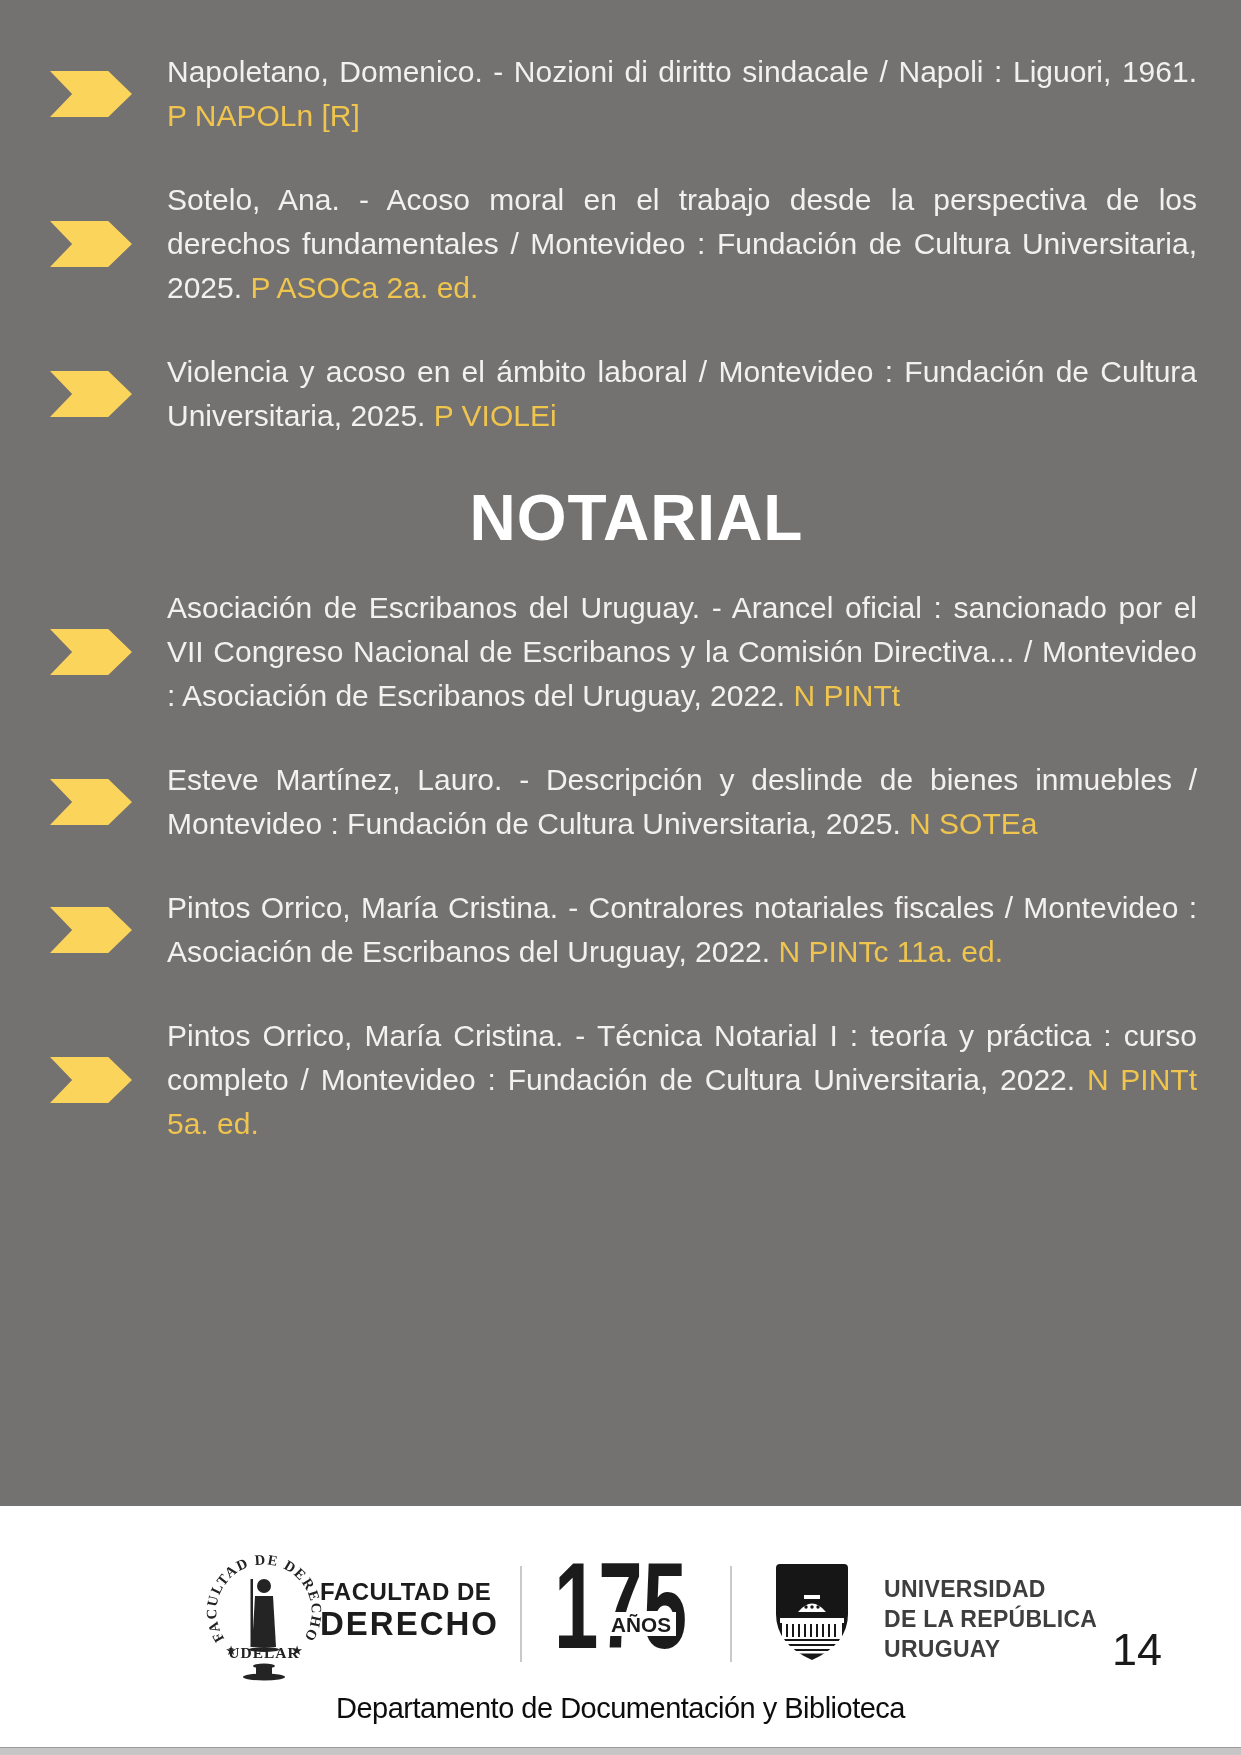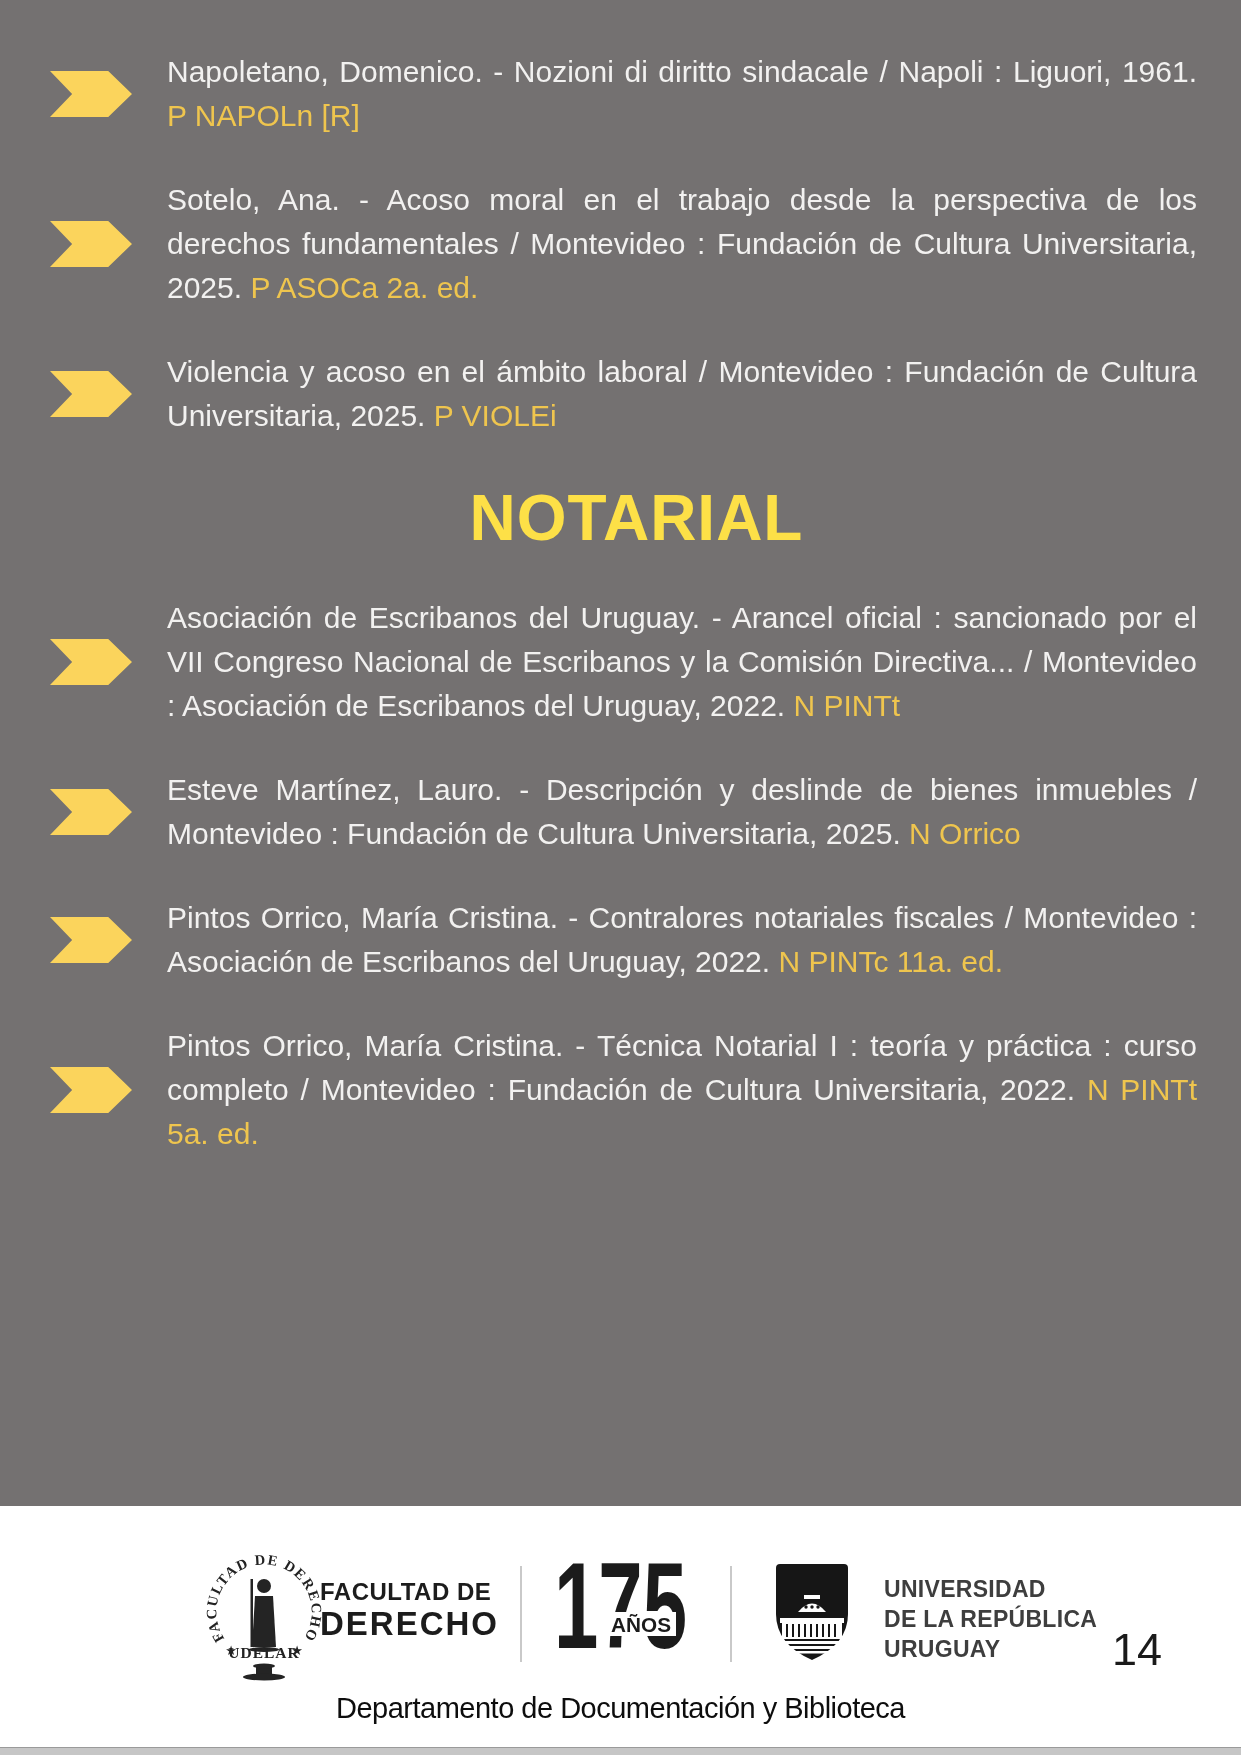--- a/index.html
+++ b/index.html
@@ -17,24 +17,24 @@
     background:#FBD45C;
     clip-path:polygon(0 0,71% 0,100% 50%,71% 100%,0 100%,27% 50%);
   }
   .entry-text{
     width:1030px;margin:0;
     font-size:30px;line-height:44px;
     color:#F2F1F0;text-align:justify;
   }
   .callnum{color:#EFC54E;}
   .section-heading{
-    margin:24px 0 38px 0;
+    margin:24px 0 28px 0;
     text-align:center;
     font-size:64px;line-height:80px;font-weight:700;
-    color:#fde047;letter-spacing:1px;padding-left:32px;
+    color:#ffffff;letter-spacing:1px;padding-left:32px;
   }
   .footer{
     position:absolute;left:0;right:0;top:1506px;bottom:0;
     background:#ffffff;
   }
   .seal{position:absolute;left:204px;top:48px;}
   .faculty{position:absolute;left:320px;top:72px;color:#1c1c1c;}
   .faculty-line1{font-size:24px;font-weight:600;letter-spacing:0.5px;line-height:28px;}
   .faculty-line2{font-size:33px;font-weight:700;letter-spacing:2px;line-height:36px;}
   .sep{position:absolute;top:60px;width:2px;height:96px;background:#c9c9c9;}
@@ -75,21 +75,21 @@
 
     <h1 class="section-heading">NOTARIAL</h1>
 
     <div class="entry">
       <div class="bullet"></div>
       <p class="entry-text"><span>Asociación de Escribanos del Uruguay. - Arancel oficial : sancionado por el VII Congreso Nacional de Escribanos y la Comisión Directiva... / Montevideo : Asociación de Escribanos del Uruguay, 2022. </span><span class="callnum">N PINTt</span></p>
     </div>
 
     <div class="entry">
       <div class="bullet"></div>
-      <p class="entry-text"><span>Esteve Martínez, Lauro. - Descripción y deslinde de bienes inmuebles / Montevideo : Fundación de Cultura Universitaria, 2025. </span><span class="callnum">N Orrico</span></p>
+      <p class="entry-text"><span>Esteve Martínez, Lauro. - Descripción y deslinde de bienes inmuebles / Montevideo : Fundación de Cultura Universitaria, 2025. </span><span class="callnum">N SOTEa</span></p>
     </div>
 
     <div class="entry">
       <div class="bullet"></div>
       <p class="entry-text"><span>Pintos Orrico, María Cristina. - Contralores notariales fiscales / Montevideo : Asociación de Escribanos del Uruguay, 2022. </span><span class="callnum">N PINTc 11a. ed.</span></p>
     </div>
 
     <div class="entry">
       <div class="bullet"></div>
       <p class="entry-text"><span>Pintos Orrico, María Cristina. - Técnica Notarial I : teoría y práctica : curso completo / Montevideo : Fundación de Cultura Universitaria, 2022. </span><span class="callnum">N PINTt 5a. ed.</span></p>

